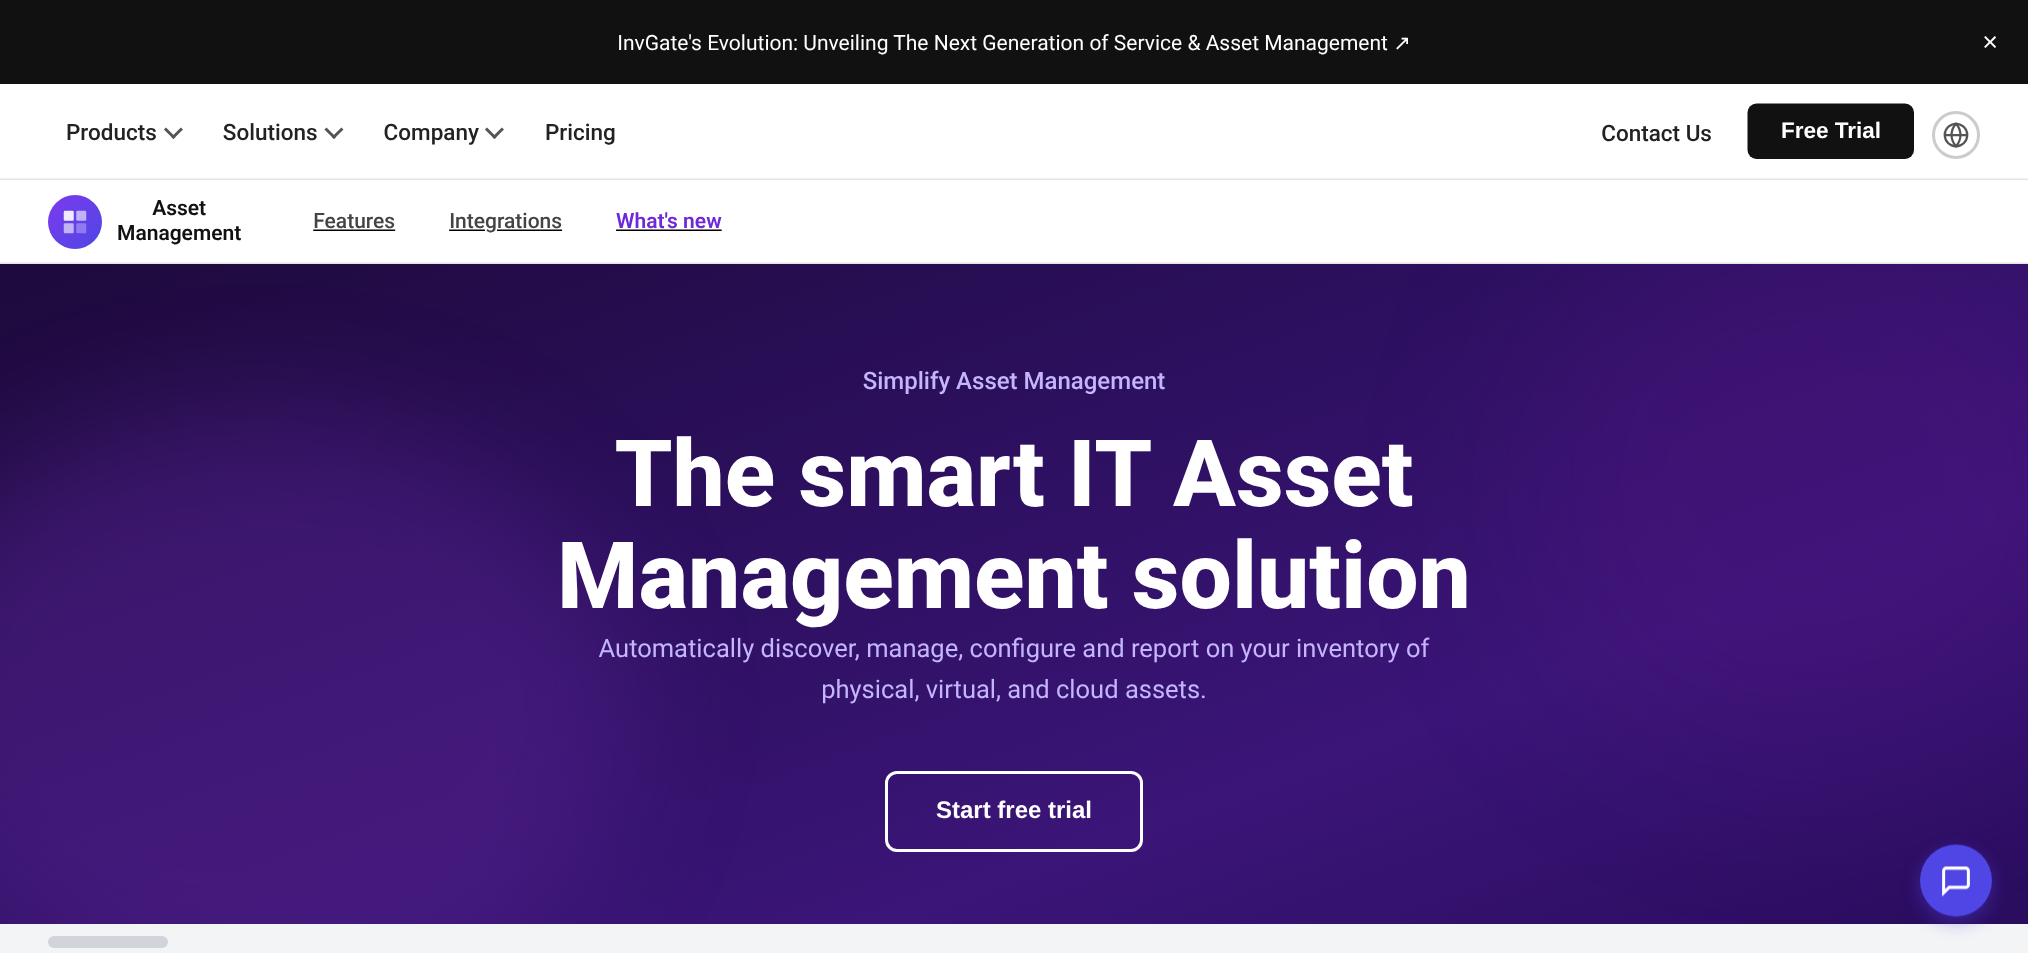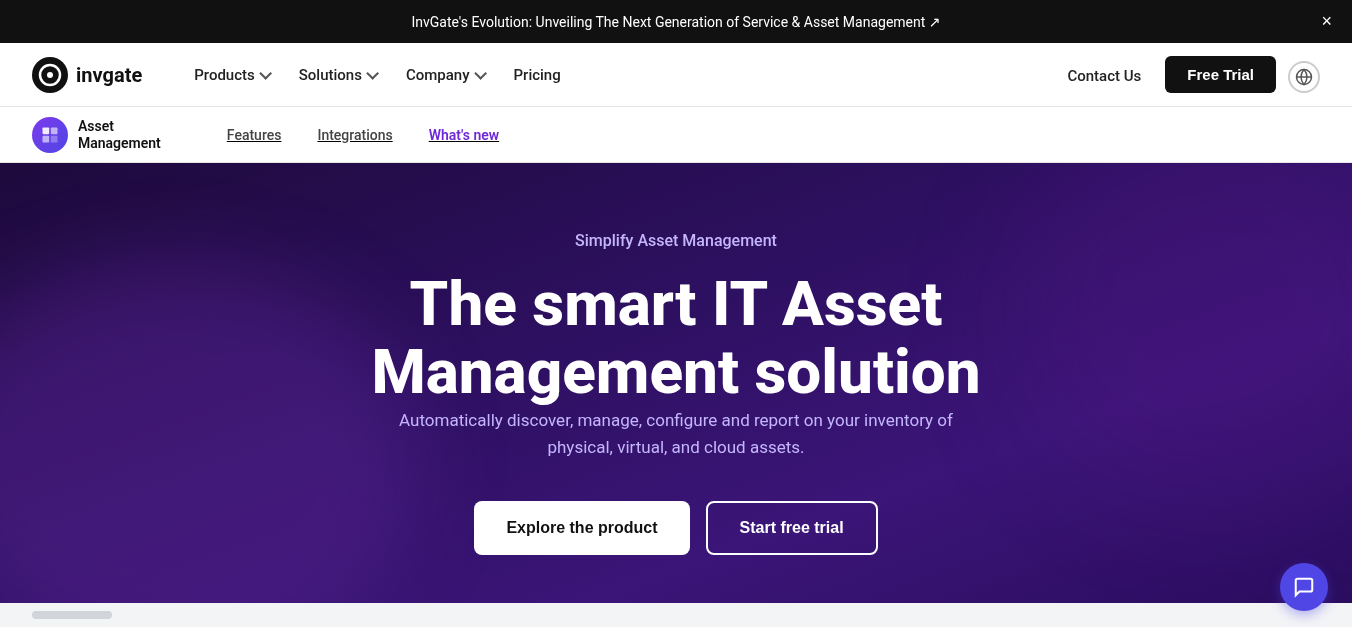--- a/index.html
+++ b/index.html
@@ -10,21 +10,21 @@
       background: #111;
       color: #fff;
       text-align: center;
       padding: 8px 16px;
       font-size: 14px;
       display: flex;
       align-items: center;
       justify-content: center;
       gap: 8px;
       position: relative;
-      height: 43px;
+      height: 56px;
     }
     .banner-close {
       position: absolute;
       right: 20px;
       cursor: pointer;
       font-size: 18px;
       color: #fff;
       background: none;
       border: none;
     }
@@ -129,21 +129,22 @@
       display: flex;
       align-items: center;
       padding: 0 32px;
       height: 56px;
       gap: 32px;
     }
     .sub-nav-brand {
       display: flex;
       align-items: center;
       gap: 10px;
-      margin-right: 18px;
+      margin-right: 0;
+      text-align: center;
     }
     .sub-brand-icon {
       width: 36px;
       height: 36px;
       border-radius: 50%;
       background: linear-gradient(135deg, #7c3aed, #4f46e5);
       display: flex;
       align-items: center;
       justify-content: center;
     }
@@ -295,28 +296,20 @@
   </style>
 </head>
 <body>
 
 <div class="top-banner">
   <span>InvGate's Evolution: Unveiling The Next Generation of Service &amp; Asset Management ↗</span>
   <button class="banner-close">×</button>
 </div>
 
 <nav class="main-nav">
-  <a class="logo-area" href="#">
-    <svg class="logo-icon" viewBox="0 0 36 36" fill="none" xmlns="http://www.w3.org/2000/svg">
-      <circle cx="18" cy="18" r="18" fill="#111"></circle>
-      <circle cx="18" cy="18" r="10" fill="none" stroke="#fff" stroke-width="2.5"></circle>
-      <circle cx="18" cy="18" r="3" fill="#fff"></circle>
-    </svg>
-    <span>invgate</span>
-  </a>
 
   <div class="nav-links">
     <div class="nav-item">
       <span>Products</span>
       <span class="chevron-down"></span>
     </div>
     <div class="nav-item">
       <span>Solutions</span>
       <span class="chevron-down"></span>
     </div>
@@ -369,21 +362,20 @@
       <span>What's new</span>
     </div>
   </div>
 </nav>
 
 <section class="hero">
   <p class="hero-subtitle">Simplify Asset Management</p>
   <h1 class="hero-title">The smart IT Asset Management solution</h1>
   <p class="hero-desc">Automatically discover, manage, configure and report on your inventory of physical, virtual, and cloud assets.</p>
   <div class="hero-buttons">
-    <button class="btn-explore">Explore the product</button>
     <button class="btn-trial">Start free trial</button>
   </div>
 </section>
 
 <div class="scroll-hint">
   <div class="scroll-hint-bar"></div>
 </div>
 
 <div class="chat-bubble">
   <svg width="22" height="22" viewBox="0 0 24 24" fill="none" stroke="white" stroke-width="2.2">

